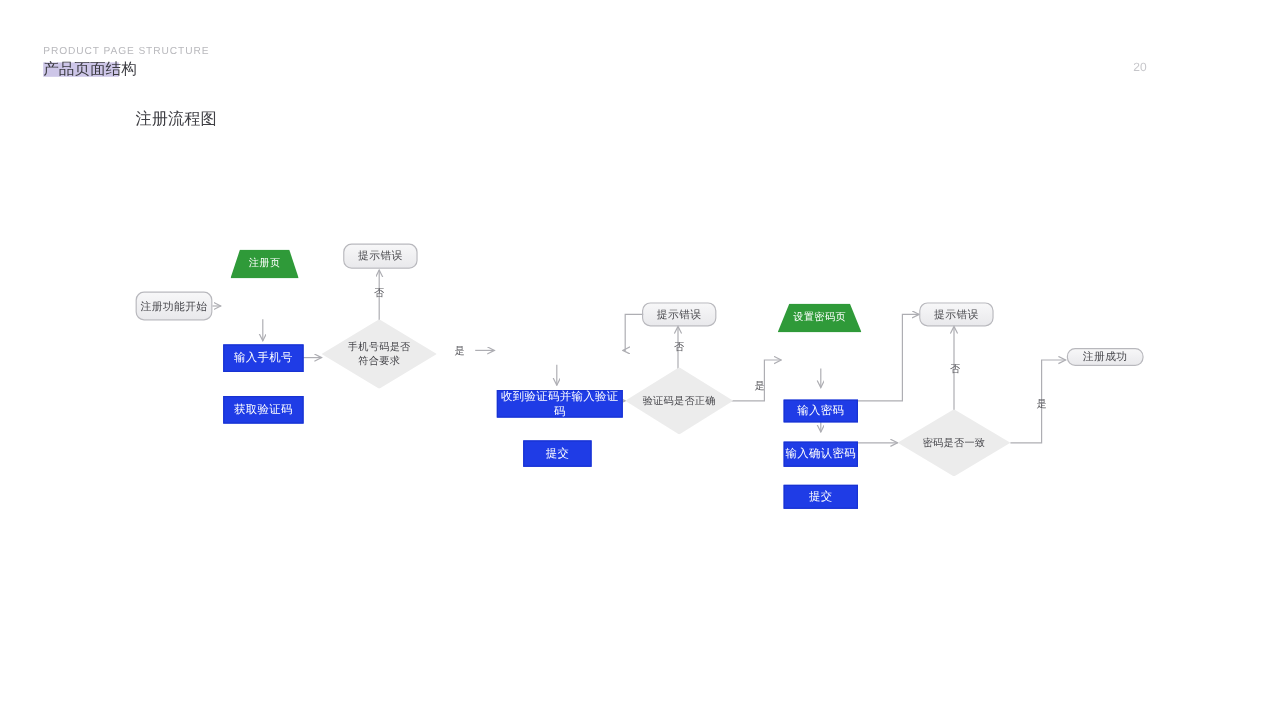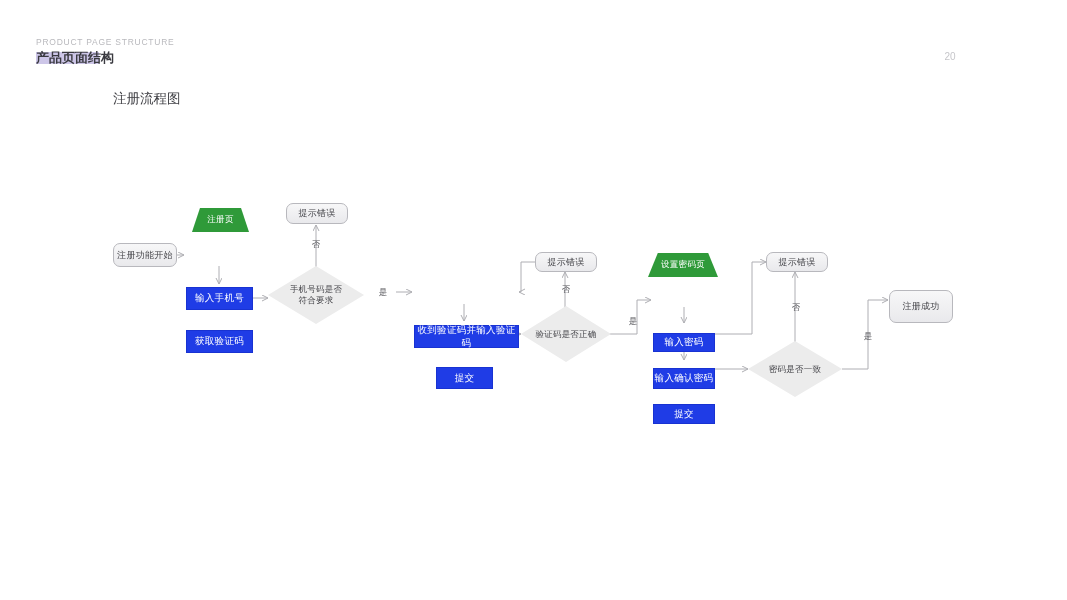--- a/index.html
+++ b/index.html
@@ -15,21 +15,21 @@
   .hdr-en{
     font-size:8.5px;letter-spacing:.75px;color:#b9b9bd;
     line-height:12px;white-space:nowrap;
   }
   .hdr-cn-wrap{position:relative;margin-top:1px;height:17px;}
   .hdr-hl{
     position:absolute;left:0;top:3px;width:63px;height:12px;
     background:#cdc6e8;
   }
   .hdr-cn{
-    position:relative;font-size:13px;font-weight:bold;color:#3a3a40;
+    position:relative;font-size:13px;font-weight:normal;color:#3a3a40;
     line-height:17px;white-space:nowrap;
   }
   .pagenum{
     position:absolute;left:935px;top:51px;width:30px;text-align:center;
     font-size:10px;color:#c6c6ca;
   }
   .sec-title{
     position:absolute;left:113px;top:90px;
     font-size:13.5px;color:#3f3f44;white-space:nowrap;
   }
@@ -204,21 +204,21 @@
 
     <div class="node dec" style="left:748px;top:341px;width:94px;height:56px;">
       <div class="dshape"></div>
       <div class="dtxt">密码是否一致</div>
     </div>
 
     <div class="node term" style="left:766px;top:252px;width:62px;height:20px;">
       <span>提示错误</span>
     </div>
 
-    <div class="node term" style="left:889px;top:290px;width:64px;height:33px;">
+    <div class="node term" style="left:889px;top:290px;width:64px;height:15px;">
       <span>注册成功</span>
     </div>
 
     <div class="wlabel" style="left:306px;top:239px;width:20px;">否</div>
     <div class="wlabel" style="left:373px;top:287px;width:20px;">是</div>
     <div class="wlabel" style="left:556px;top:284px;width:20px;">否</div>
     <div class="wlabel" style="left:623px;top:316px;width:20px;">是</div>
     <div class="wlabel" style="left:786px;top:302px;width:20px;">否</div>
     <div class="wlabel" style="left:858px;top:331px;width:20px;">是</div>
 

